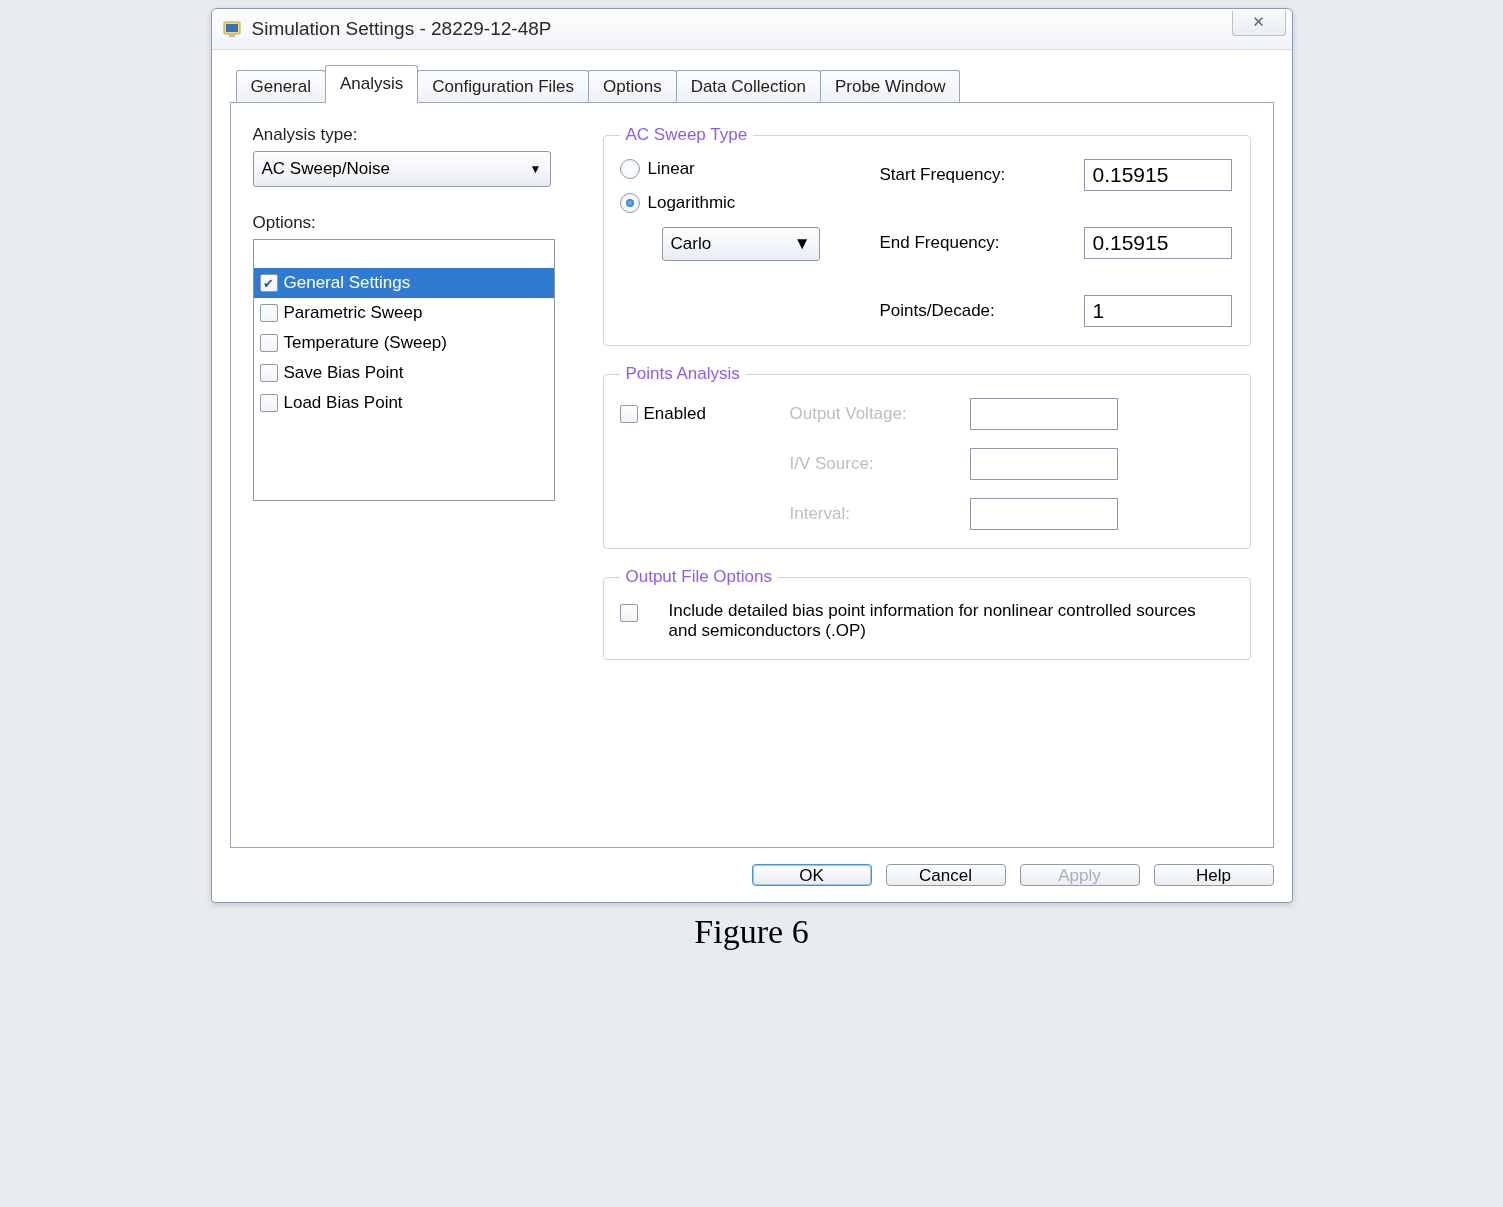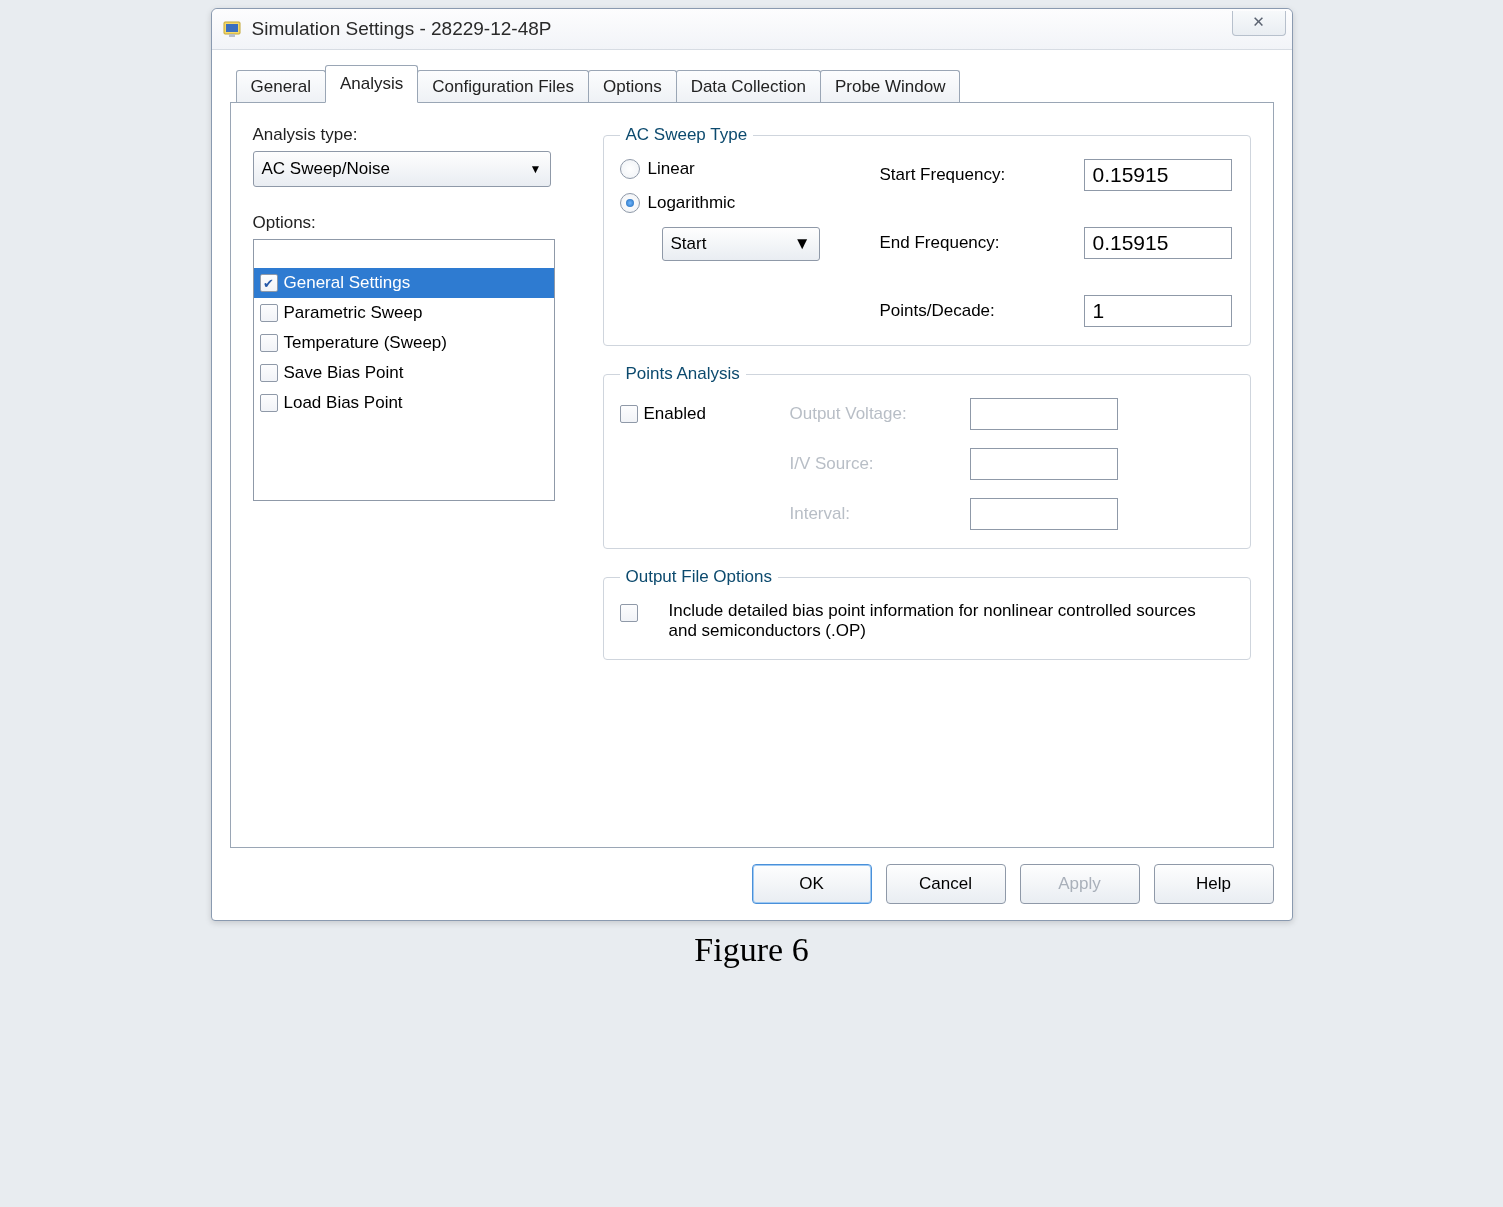--- a/index.html
+++ b/index.html
@@ -156,21 +156,21 @@
   }
   .chk.checked::after { content: "✔"; }
   fieldset.group {
     border: 1px solid #cfd5dd;
     border-radius: 4px;
     padding: 14px 16px 18px 16px;
     margin: 0 0 18px 0;
   }
   fieldset.group > legend {
     padding: 0 6px;
-    color: #0c4a6e;
+    color: #8b5cf6;
     font-size: 17px;
   }
   .radio {
     width: 18px;
     height: 18px;
     border: 1px solid #8f99a8;
     border-radius: 50%;
     display: inline-flex;
     align-items: center;
     justify-content: center;
@@ -226,21 +226,21 @@
   }
   .disabled-text { color: #b8bec6; }
   .btnbar {
     display: flex;
     justify-content: flex-end;
     gap: 14px;
     margin-top: 16px;
   }
   .btn {
     min-width: 120px;
-    height: 40px;
+    height: 22px;
     border: 1px solid #8f99a8;
     border-radius: 4px;
     background: linear-gradient(#fefefe,#e9edf2);
     font-size: 17px;
     cursor: pointer;
   }
   .btn.default {
     border-color: #4a90d9;
     box-shadow: 0 0 0 1px #9ec9f3 inset;
   }
@@ -330,21 +330,21 @@
             <div style="width:220px;">
               <div class="radio-label">
                 <span class="radio"></span>
                 <span>Linear</span>
               </div>
               <div class="radio-label">
                 <span class="radio on"></span>
                 <span>Logarithmic</span>
               </div>
               <div class="small-dd">
-                <span>Start</span>
+                <span>Carlo</span>
                 <span class="caret">▼</span>
               </div>
             </div>
             <div style="flex:1; display:grid; grid-template-columns:1fr 150px; row-gap:36px; align-items:center;">
               <span>Start Frequency:</span>
               <input class="txt" value="0.15915" style="">
               <span>End Frequency:</span>
               <input class="txt" value="0.15915" style="">
               <span>Points/Decade:</span>
               <input class="txt" value="1" style="">

